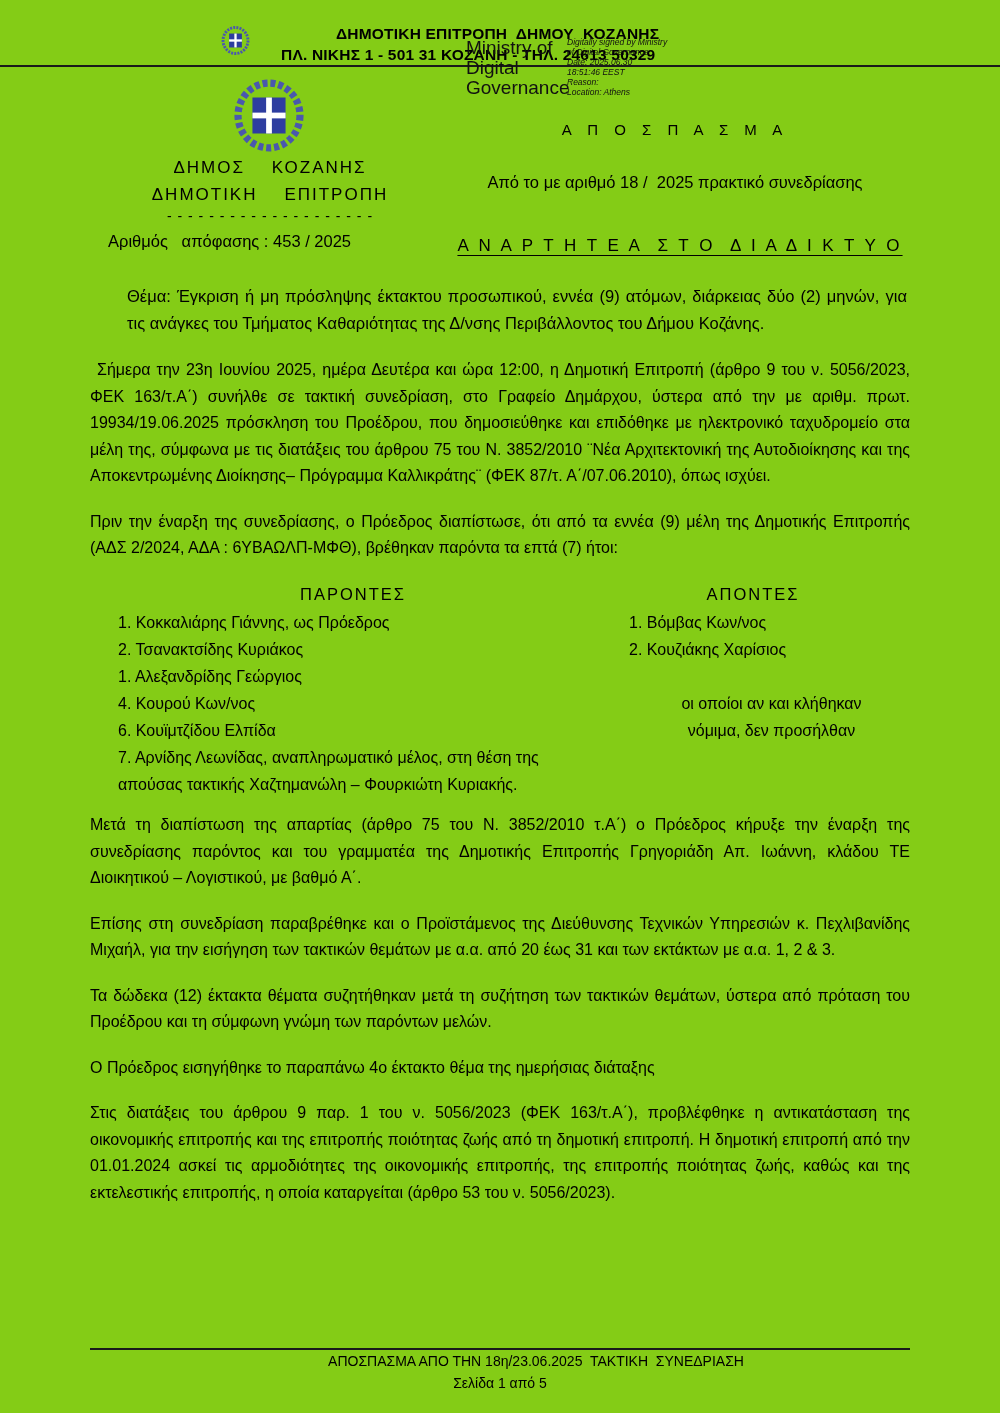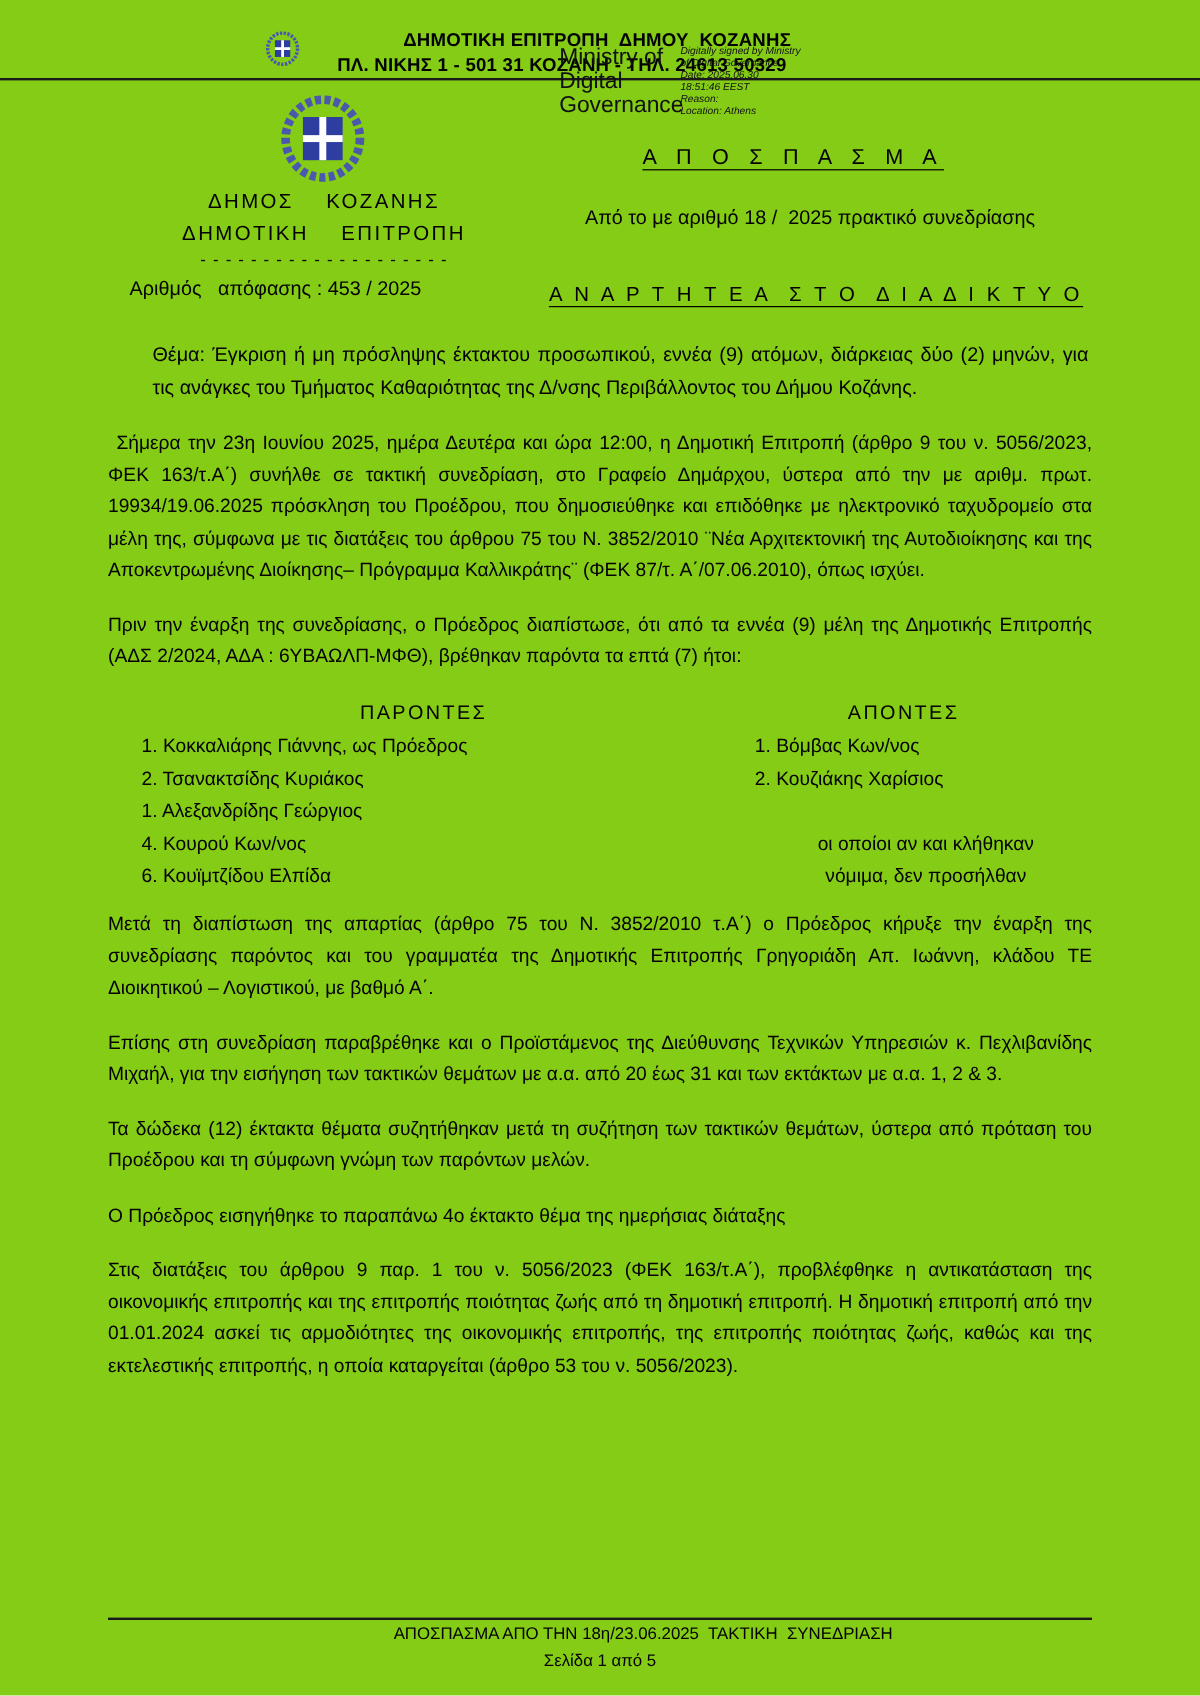--- a/index.html
+++ b/index.html
@@ -19,21 +19,21 @@
   .top-rule{position:absolute;left:0;top:65px;width:1000px;height:2px;background:#1a1a1a;}
   .sig-big{position:absolute;left:466px;top:38px;font-size:19px;line-height:20px;color:#111;}
   .sig-small{position:absolute;left:567px;top:37px;font-size:8.5px;line-height:10px;color:#111;font-style:italic;}
   
   .emblem-large{position:absolute;left:233px;top:79px;width:72px;height:73px;}
   .org-name{position:absolute;left:110px;top:158px;width:320px;text-align:center;font-size:17px;letter-spacing:2px;}
   .org-committee{position:absolute;left:110px;top:185px;width:320px;text-align:center;font-size:17px;letter-spacing:2px;}
   .org-dashes{position:absolute;left:110px;top:208px;width:320px;text-align:center;font-size:14px;letter-spacing:1px;}
   .org-decision{position:absolute;left:108px;top:232px;font-size:16.5px;}
   
-  .ext-title{position:absolute;left:416px;top:121px;width:490px;text-align:center;font-size:18px;letter-spacing:6px;text-decoration:underline;text-underline-offset:4px;}
+  .ext-title{position:absolute;left:430px;top:121px;width:490px;text-align:center;font-size:15px;letter-spacing:6px;text-underline-offset:4px;}
   .ext-from{position:absolute;left:430px;top:173px;width:490px;text-align:center;font-size:16.5px;}
   .ext-anartitea{position:absolute;left:430px;top:236px;width:500px;text-align:center;font-size:17px;letter-spacing:3px;text-decoration:underline;text-underline-offset:4px;}
   
   .doc-body{position:absolute;left:0;top:283px;width:1000px;font-size:16px;line-height:26.5px;}
   .theme{margin:0 93px 20px 127px;text-align:justify;font-size:16.5px;line-height:27px;}
   .para{margin:0 90px 19px 90px;text-align:justify;}
   .para.first-indent{text-indent:7px;}
   .para.no-justify{text-align:left;}
   
   .att-headers{display:flex;margin:4px 0 2px 0;}
@@ -107,20 +107,21 @@
         <div class="att-head-present">ΠΑΡΟΝΤΕΣ</div>
         <div class="att-head-absent">ΑΠΟΝΤΕΣ</div>
       </div>
       <div class="att-cols">
         <div class="present-col">
           <div class="att-item">1. Κοκκαλιάρης Γιάννης, ως Πρόεδρος</div>
           <div class="att-item">2. Τσανακτσίδης Κυριάκος</div>
           <div class="att-item">1. Αλεξανδρίδης Γεώργιος</div>
           <div class="att-item">4. Κουρού Κων/νος</div>
           <div class="att-item">6. Κουϊμτζίδου Ελπίδα</div>
+          <div class="att-item">7. Αρνίδης Λεωνίδας, αναπληρωματικό μέλος, στη θέση της απούσας τακτικής Χαζτημανώλη – Φουρκιώτη Κυριακής.</div>
         </div>
         <div class="absent-col">
           <div class="att-item">1. Βόμβας Κων/νος</div>
           <div class="att-item">2. Κουζιάκης Χαρίσιος</div>
           <div class="att-spacer"></div>
           <div class="absent-note">οι οποίοι αν και κλήθηκαν</div>
           <div class="absent-note">νόμιμα, δεν προσήλθαν</div>
         </div>
       </div>
     </div>

